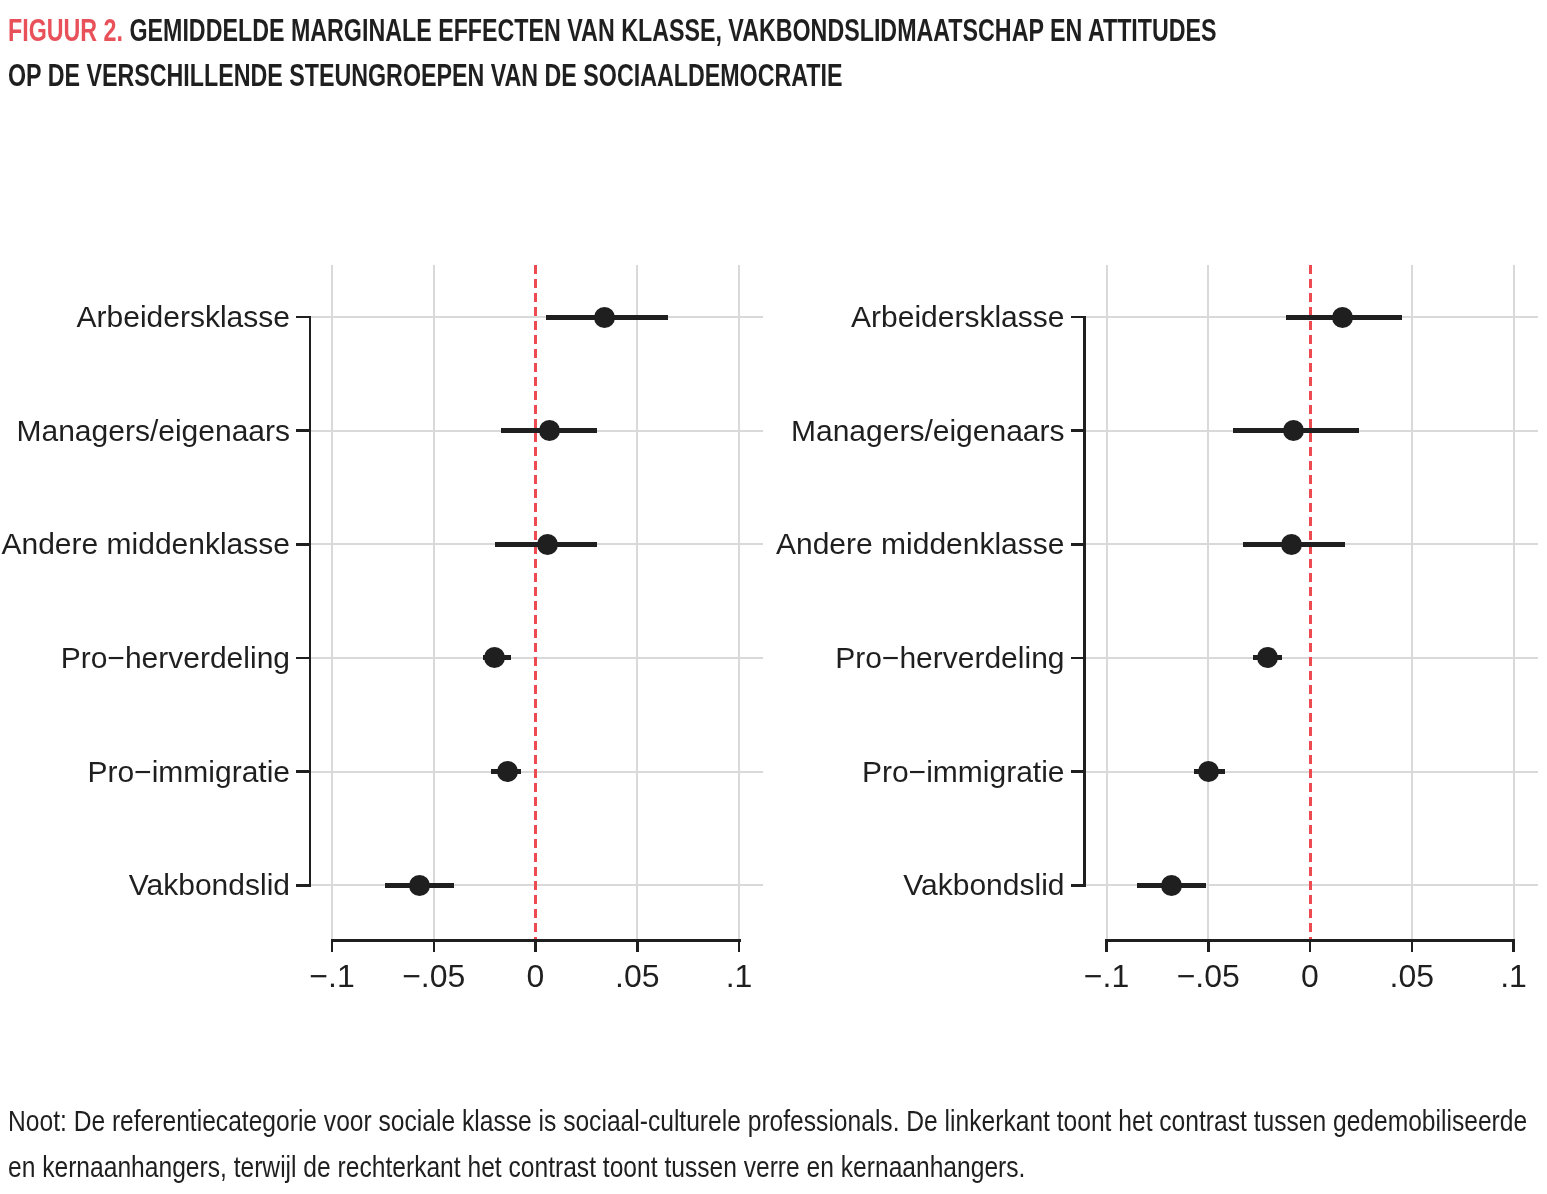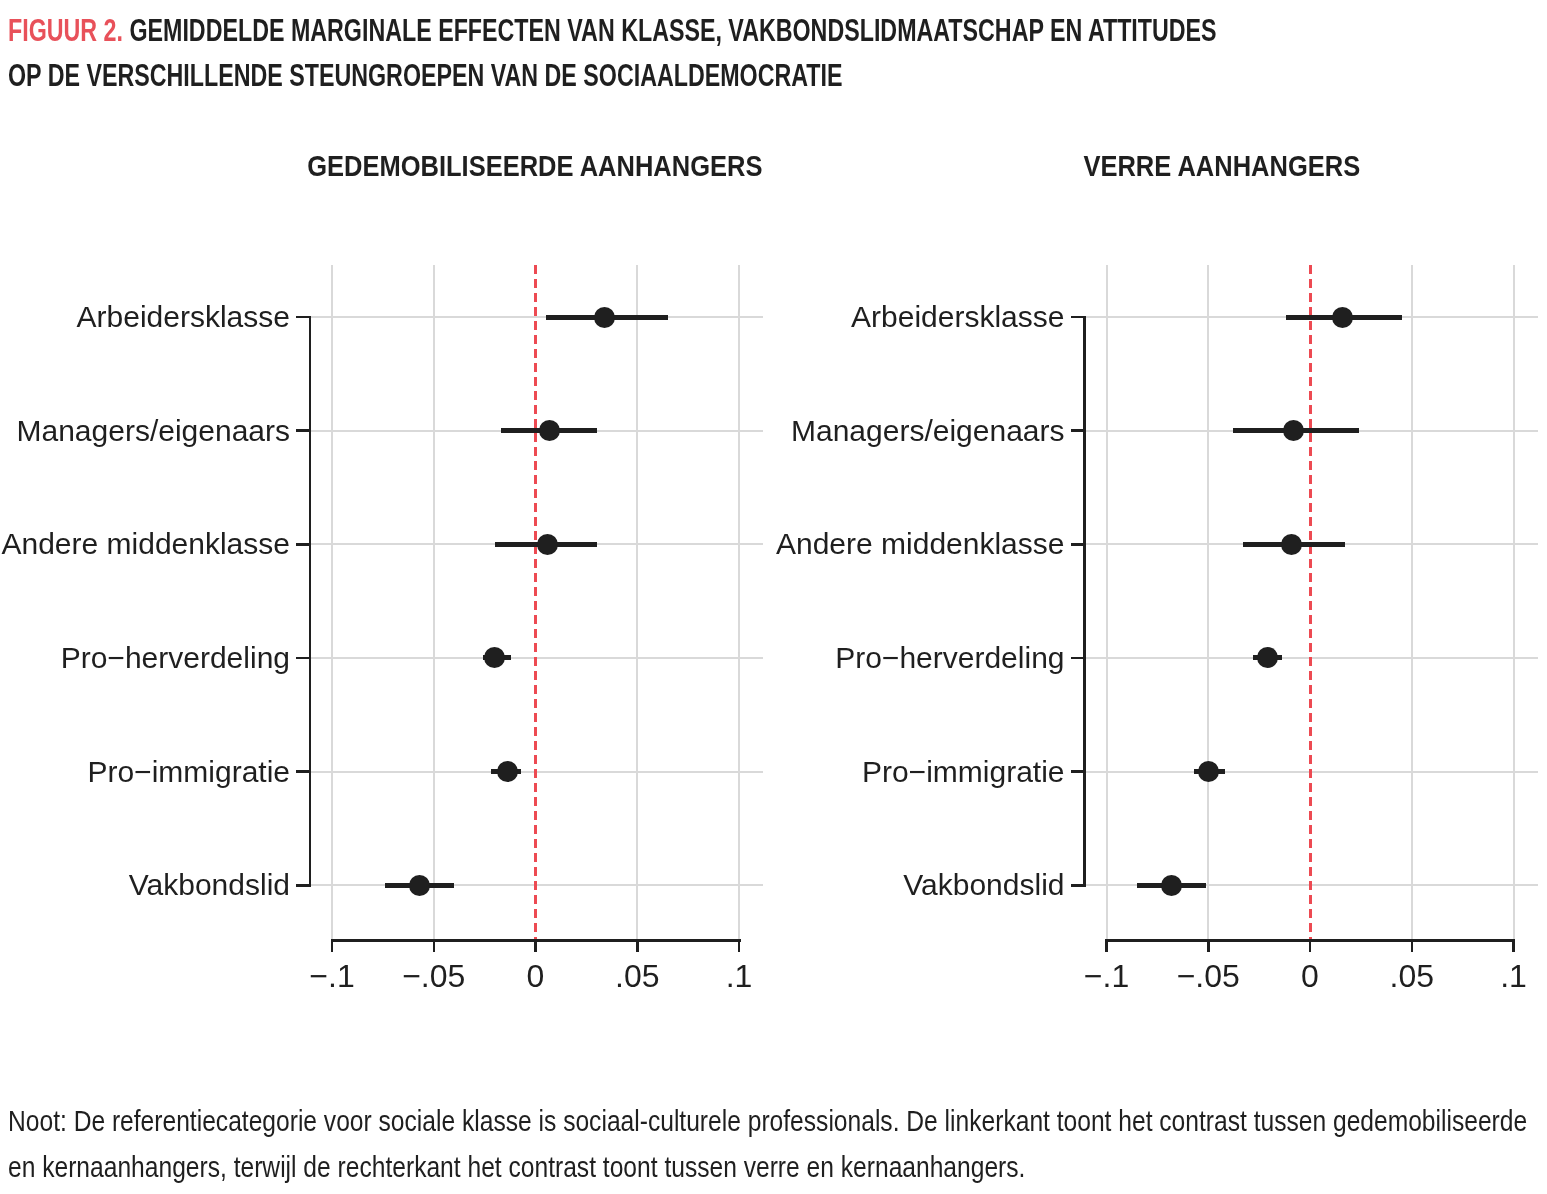--- a/index.html
+++ b/index.html
@@ -51,26 +51,20 @@
 <div id="stage">
 
   <header class="fig-title">
     <div class="t-line">
       <span class="t-red">FIGUUR 2.</span>
       <span>GEMIDDELDE MARGINALE EFFECTEN VAN KLASSE, VAKBONDSLIDMAATSCHAP EN ATTITUDES</span>
     </div>
     <div class="t-line">OP DE VERSCHILLENDE STEUNGROEPEN VAN DE SOCIAALDEMOCRATIE</div>
   </header>
 
-  <h2 class="panel-title" id="pt0">
-    <span class="cond">GEDEMOBILISEERDE AANHANGERS</span>
-  </h2>
-  <h2 class="panel-title" id="pt1">
-    <span class="cond">VERRE AANHANGERS</span>
-  </h2>
 
   <footer class="note">
     <span class="cond-note">Noot: De referentiecategorie voor sociale klasse is sociaal-culturele professionals. De linkerkant toont het contrast tussen gedemobiliseerde en kernaanhangers, terwijl de rechterkant het contrast toont tussen verre en kernaanhangers.</span>
   </footer>
 
 <div class="hgrid" style="left: 310px; top: 316px; width: 453px;"></div>
     <div class="hgrid" style="left: 310px; top: 429.66px; width: 453px;"></div>
     <div class="hgrid" style="left: 310px; top: 543.32px; width: 453px;"></div>
     <div class="hgrid" style="left: 310px; top: 656.98px; width: 453px;"></div>
     <div class="hgrid" style="left: 310px; top: 770.64px; width: 453px;"></div>

